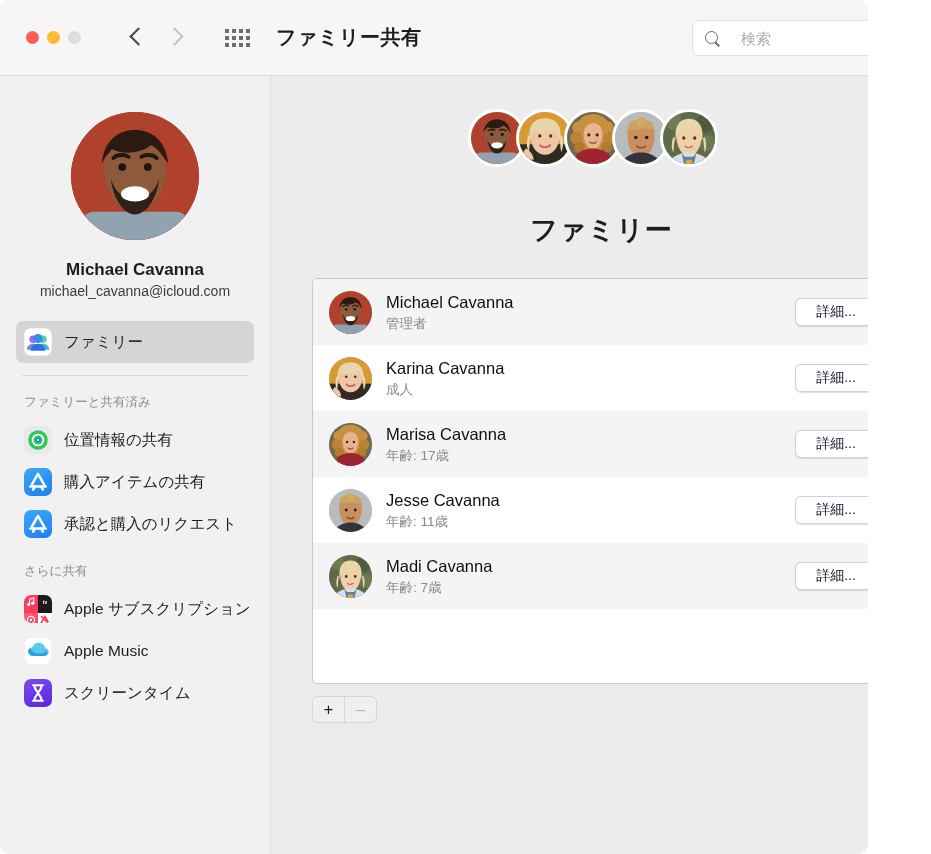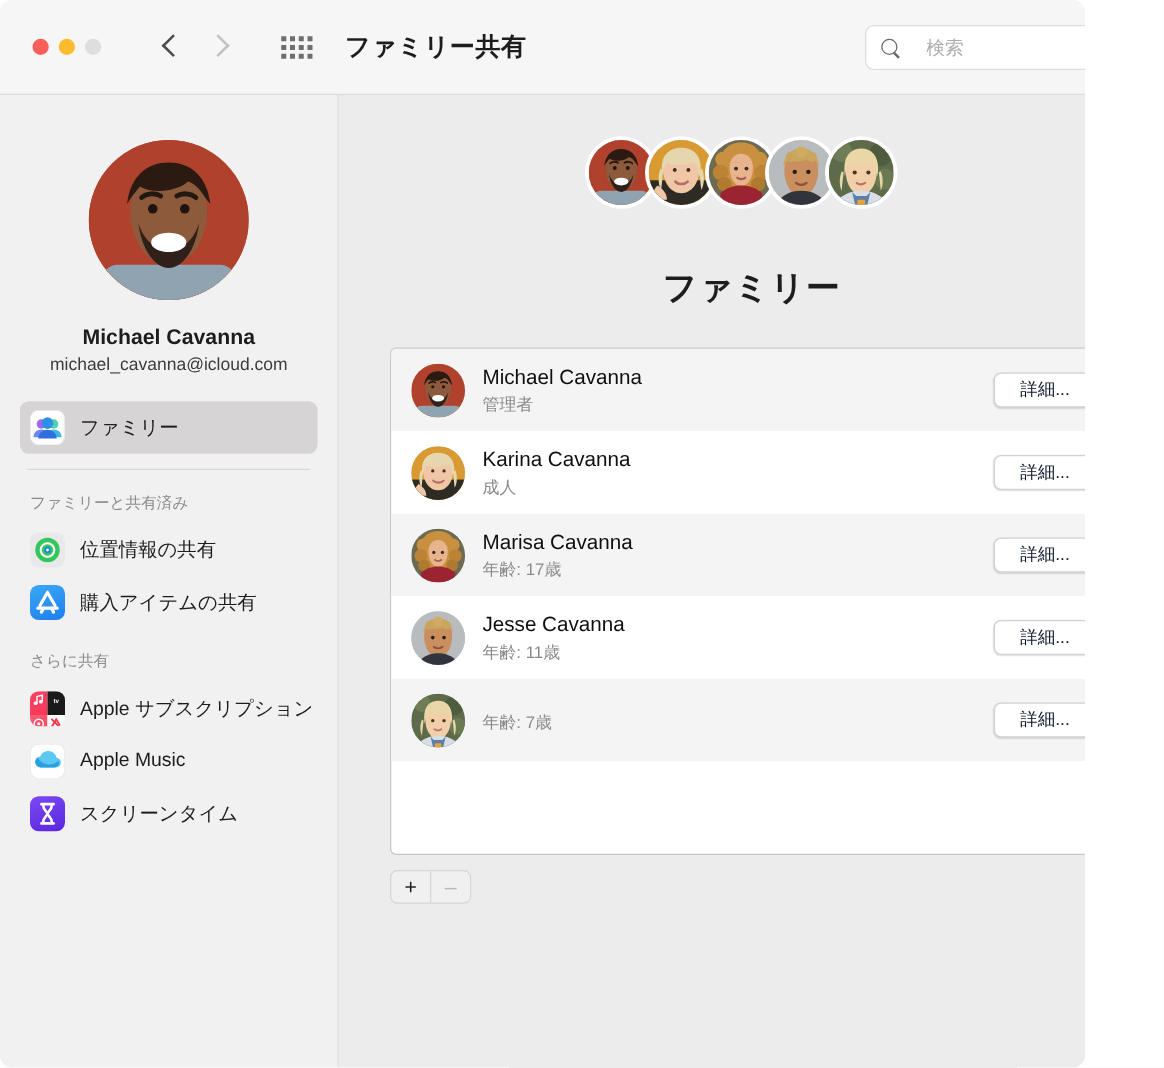--- a/index.html
+++ b/index.html
@@ -409,20 +409,28 @@
 
       <div class="sb-row">
         <span class="sb-icon ic-appstore">
           <svg width="28" height="28" viewBox="0 0 40 40">
               <use href="#gl-appstore"></use>
             </svg>
         </span>
         <span class="sb-label">購入アイテムの共有</span>
       </div>
 
+      <div class="sb-row">
+        <span class="sb-icon ic-appstore">
+          <svg width="28" height="28" viewBox="0 0 40 40">
+              <use href="#gl-appstore"></use>
+            </svg>
+        </span>
+        <span class="sb-label">承認と購入のリクエスト</span>
+      </div>
     </div>
 
     <div id="sb-group-more">
       <div class="sb-section-title">さらに共有</div>
 
       <div class="sb-row">
         <span class="sb-icon ic-subs">
           <span class="ic-music-tile">
             <svg width="14" height="14" viewBox="0 0 20 20">
                 <use href="#gl-musicnote"></use>
@@ -543,20 +551,21 @@
         </span>
         <button class="details-btn">詳細...</button>
       </div>
 
       <div class="member-row stripe">
         <span class="member-avatar">
           <svg width="43" height="43" viewBox="0 0 100 100">
               <use href="#av-madi"></use>
             </svg></span>
         <span class="member-text">
+          <span class="member-name" style="display:block">Madi Cavanna</span>
           <span class="member-role" style="display:block">年齢: 7歳</span>
         </span>
         <button class="details-btn">詳細...</button>
       </div>
     </div>
 
     <div id="add-remove">
       <button class="ar-btn">+</button>
       <span class="ar-sep"></span>
       <button class="ar-btn disabled">–</button>

